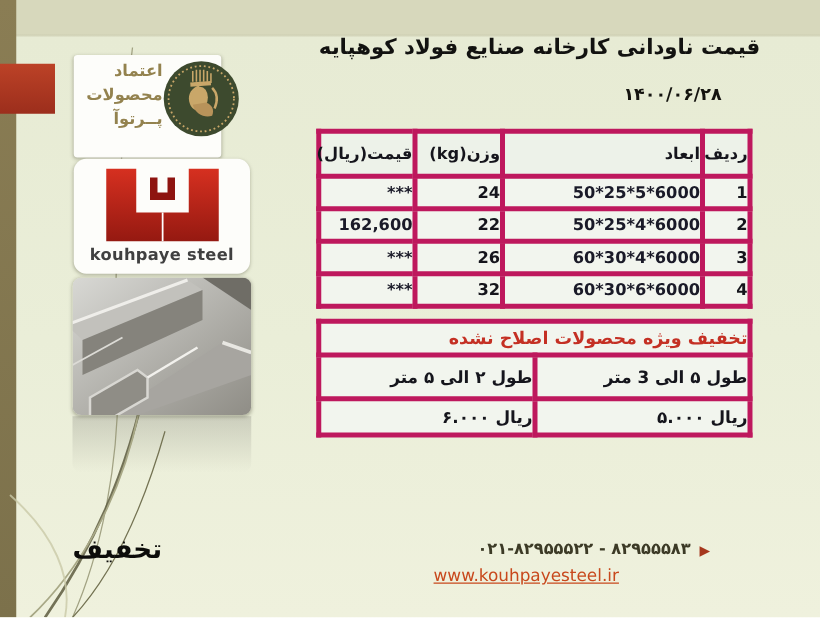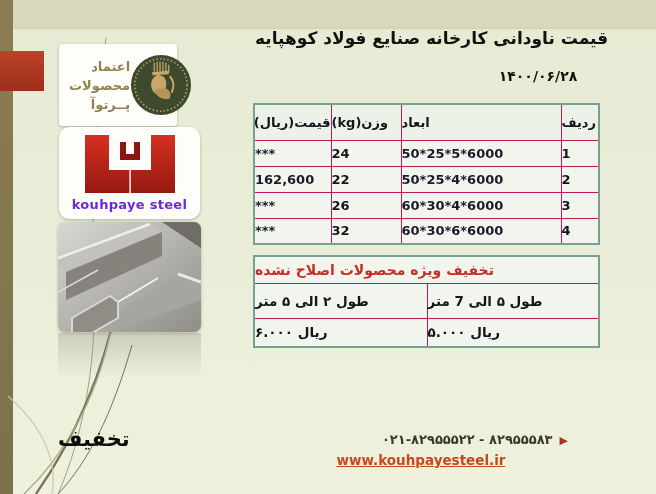--- a/index.html
+++ b/index.html
@@ -16,65 +16,65 @@
     background:linear-gradient(180deg,#8a7d54,#7c714b); z-index:3; }
   .red-bar { position:absolute; left:0; top:51px; width:44px; height:40px;
     background:linear-gradient(180deg,#bc4227,#9c2e1c); z-index:4; }
 
   
   .curves { position:absolute; left:0; top:0; width:656px; height:494px; z-index:5; pointer-events:none; }
 
   
   .card { position:absolute; background:#fdfdfa; box-shadow:0 1px 3px rgba(60,60,40,.35); z-index:6; }
   .card-partova { left:59px; top:44px; width:118px; height:82px; border-radius:3px;
-    display:flex; align-items:center; padding:4px 6px; }
+    display:flex; align-items:flex-start; padding:4px 6px; }
   .partova-text { flex:1; text-align:right; color:#93824e; font-weight:bold;
     font-size:13px; line-height:19px; padding-left:4px; direction:rtl; }
   .partova-seal { width:62px; height:62px; flex:0 0 62px; }
 
   .card-kouhpaye { left:59px; top:127px; width:141px; height:92px; border-radius:10px;
     display:flex; flex-direction:column; align-items:center; padding-top:7px; }
   .ulogo { width:92px; height:60px; }
-  .kouhpaye-caption { font-size:13px; font-weight:bold; color:#6d28d9; margin-top:3px; letter-spacing:.3px; }
+  .kouhpaye-caption { font-size:13px; font-weight:bold; color:#404040; margin-top:3px; letter-spacing:.3px; }
 
   .photo { position:absolute; left:58px; top:222px; width:143px; height:110px;
     border-radius:7px; overflow:hidden; z-index:6; box-shadow:0 1px 3px rgba(60,60,40,.35); }
   .reflection { position:absolute; left:58px; top:333px; width:143px; height:45px; z-index:4;
     background:linear-gradient(180deg,rgba(130,130,122,.30),rgba(130,130,122,0)); border-radius:0 0 7px 7px; }
 
   
   .page-title { position:absolute; left:255px; top:28px; width:380px; z-index:6;
     direction:rtl; text-align:left; font-size:17px; font-weight:bold; color:#121210; }
   .date-line { position:absolute; left:478px; top:68px; width:120px; z-index:6;
     text-align:center; font-size:14px; font-weight:bold; color:#14130f; }
 
   
   table.grid { position:absolute; border-collapse:collapse; direction:rtl; z-index:6;
     table-layout:fixed; background:#f2f5ee; }
-  table.grid td, table.grid th { border:1px solid #be185d; text-align:left;
+  table.grid td, table.grid th { border:4px solid #be185d; text-align:right;
     vertical-align:middle; font-weight:bold; color:#15151c; padding:0; }
   table.grid { border:2px solid #76a093; }
 
   .price-table { left:253px; top:103px; width:345px; }
   .price-table th { height:36px; font-size:13px; background:#edf2e9; }
   .price-table td { height:26px; font-size:13px; }
   .num { font-weight:bold; color:#1a1a28; }
 
   .discount-table { left:253px; top:255px; width:345px; }
   .discount-title-cell { height:27px; font-size:14px; color:#c43024 !important; }
   .discount-label-cell { height:35px; font-size:13.5px; }
   .discount-value-cell { height:29px; font-size:13.5px; }
 
   
   .phone-row { position:absolute; right:88px; top:432px; z-index:6; direction:rtl;
     display:flex; align-items:center; gap:7px; font-size:13px; font-weight:bold; color:#3c3a26; }
   .bullet { color:#a5371d; font-size:11px; line-height:1; transform:translateY(1px); }
   .phones { direction:ltr; unicode-bidi:isolate; }
   .website { position:absolute; left:331px; top:450px; width:180px; z-index:6; text-align:center; }
-  .website a { color:#c8481c; font-weight:bold; font-size:13.5px; text-decoration:underline; }
+  .website a { color:#c8481c; font-weight:normal; font-size:13.5px; text-decoration:underline; }
   .city { position:absolute; left:58px; top:427px; z-index:7; direction:rtl;
     font-size:21px; font-weight:bold; color:#0c0c0a; }
   .ltr { direction:ltr; unicode-bidi:isolate; }
 </style>
 </head>
 <body>
 
 <div class="slide">
 
   <svg class="curves" viewBox="0 0 656 494">
@@ -199,21 +199,21 @@
   <table class="grid discount-table">
     <colgroup>
         <col style="width:172px">
         <col style="width:173px">
       </colgroup>
     <tbody>
         <tr>
       <td colspan="2" class="discount-title-cell">تخفیف ویژه محصولات اصلاح نشده</td>
     </tr>
     <tr>
-      <td class="discount-label-cell">طول ۵ الی 7 متر</td>
+      <td class="discount-label-cell">طول ۵ الی 3 متر</td>
       <td class="discount-label-cell">طول ۲ الی ۵ متر</td>
     </tr>
     <tr>
       <td class="discount-value-cell"><span class="ltr">۵.۰۰۰ ریال</span></td>
       <td class="discount-value-cell"><span class="ltr">۶.۰۰۰ ریال</span></td>
     </tr>
   </tbody>
     </table>
 
   <div class="phone-row">

